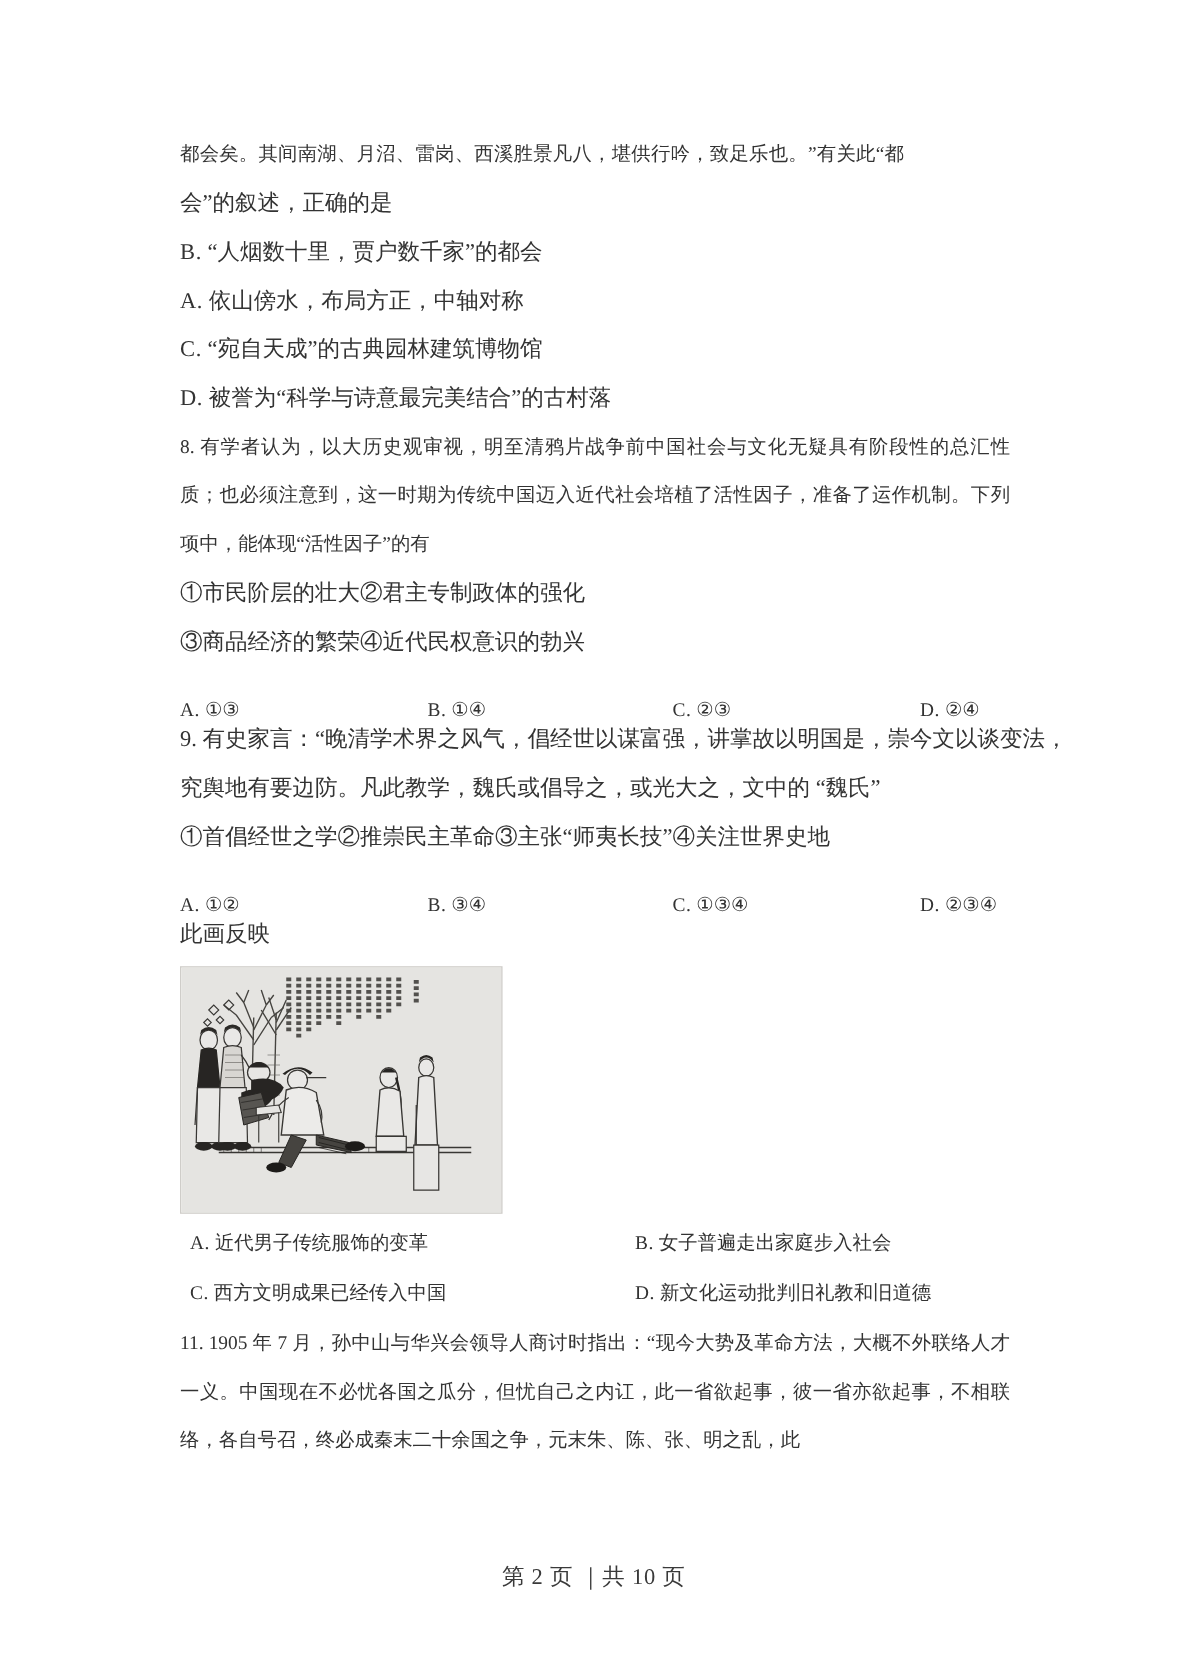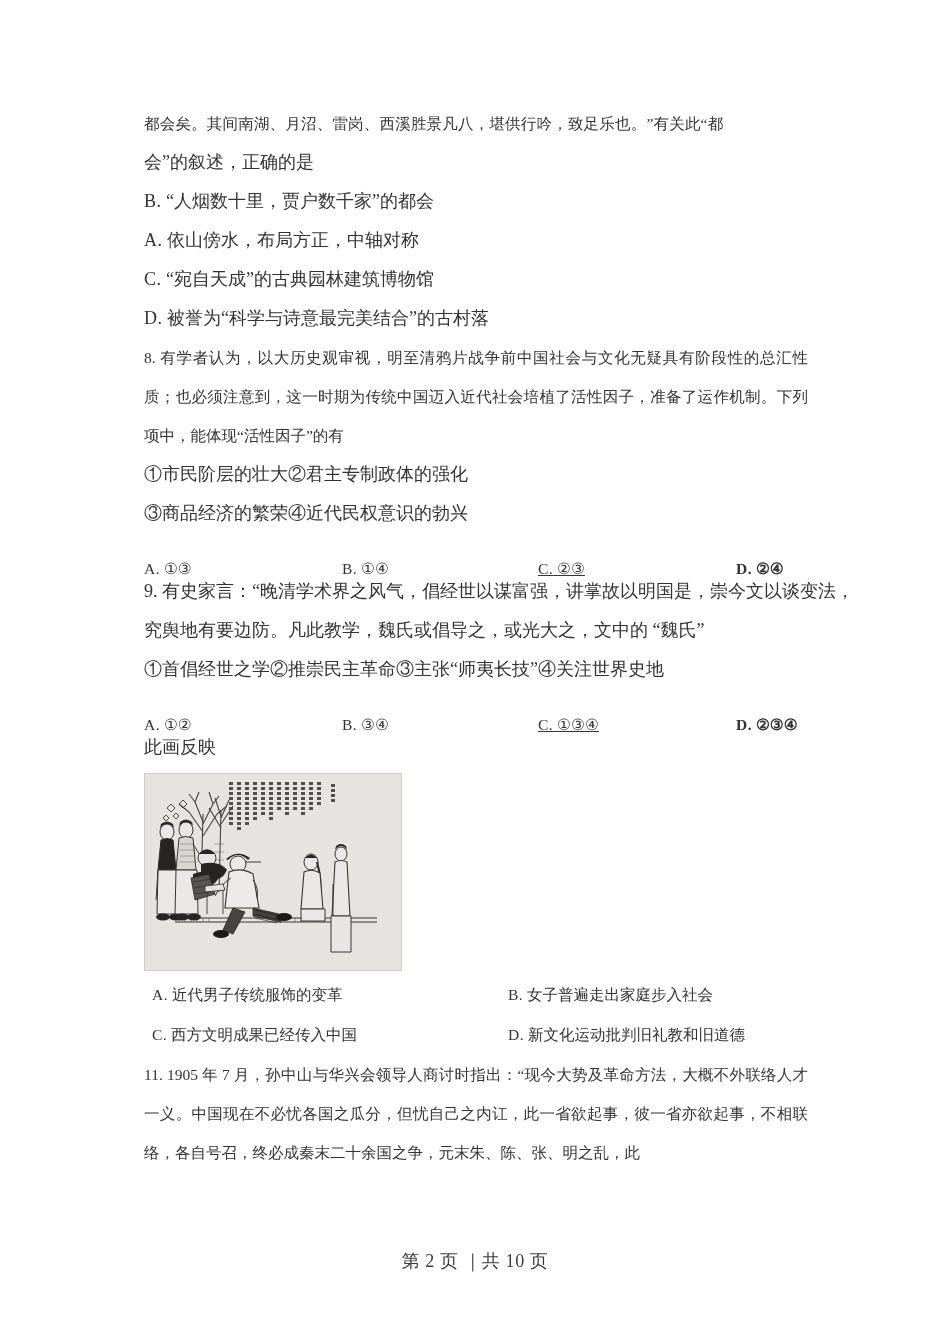--- a/index.html
+++ b/index.html
@@ -65,22 +65,22 @@
     line-height: 39px;
     color: #333333;
   }
   .choices4 > span {
     position: absolute;
     top: 16px;
     white-space: nowrap;
   }
   .c-a { left: 0px; }
   .c-b { left: 198px; }
-  .c-c { left: 394px; text-decoration: underline; }
-  .c-d { left: 592px; font-weight: bold; }
+  .c-c { left: 394px; }
+  .c-d { left: 592px; }
 
   
   .choices2 {
     position: relative;
     height: 40px;
     font-size: 15.5px;
     line-height: 40px;
     color: #333333;
   }
   .choices2 > span {

